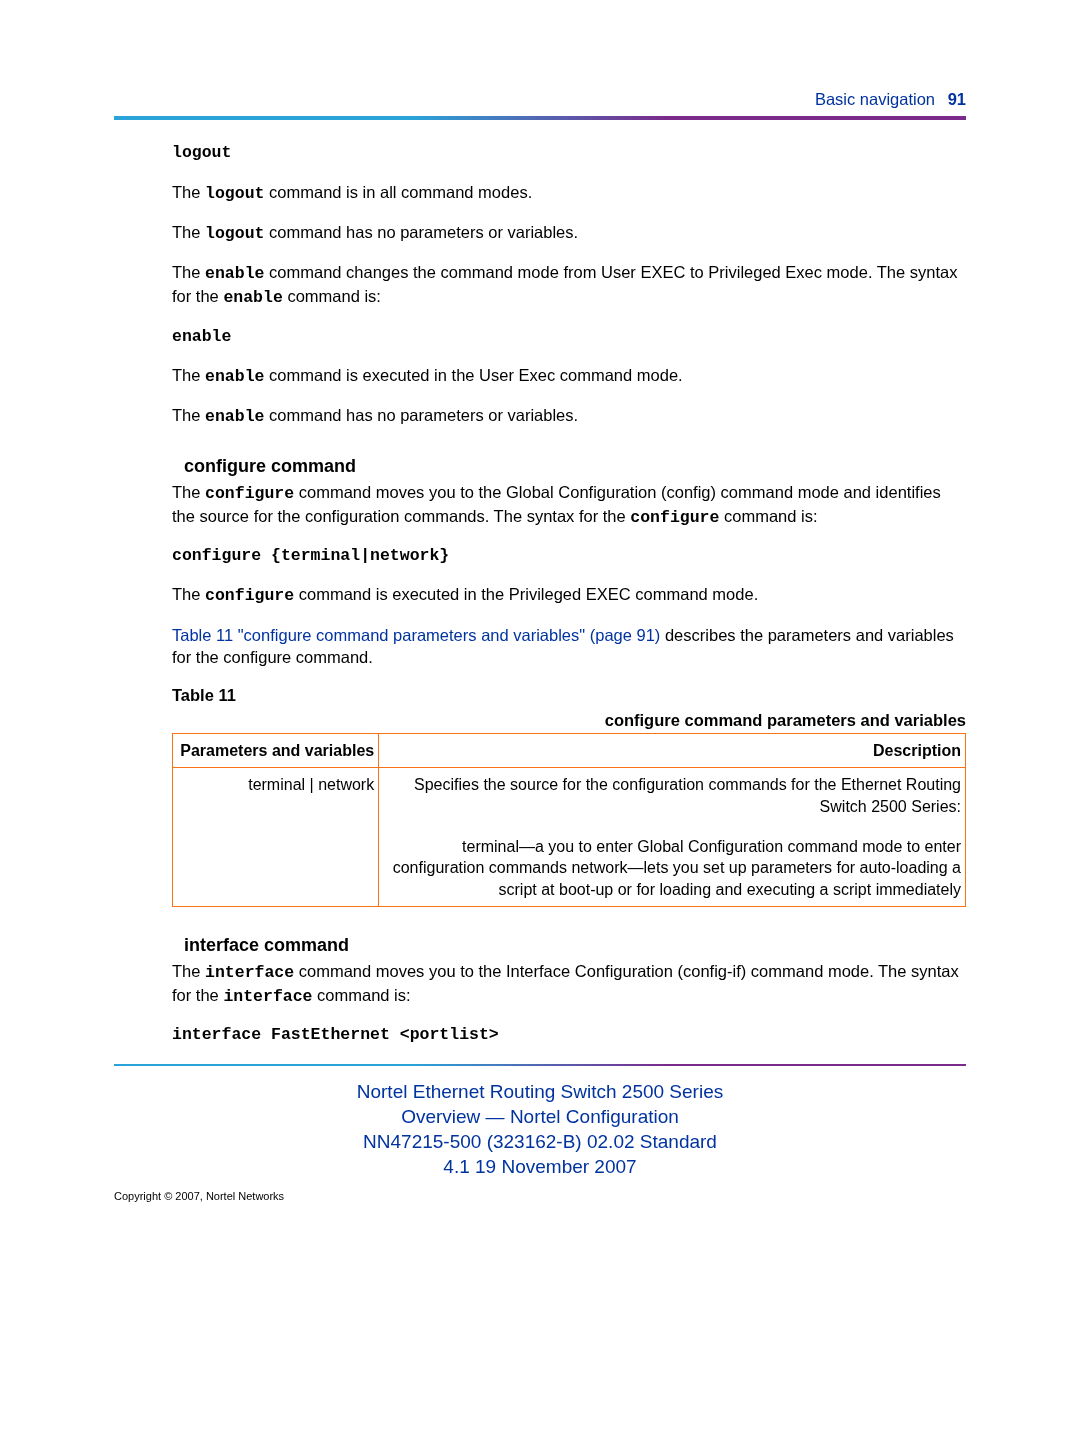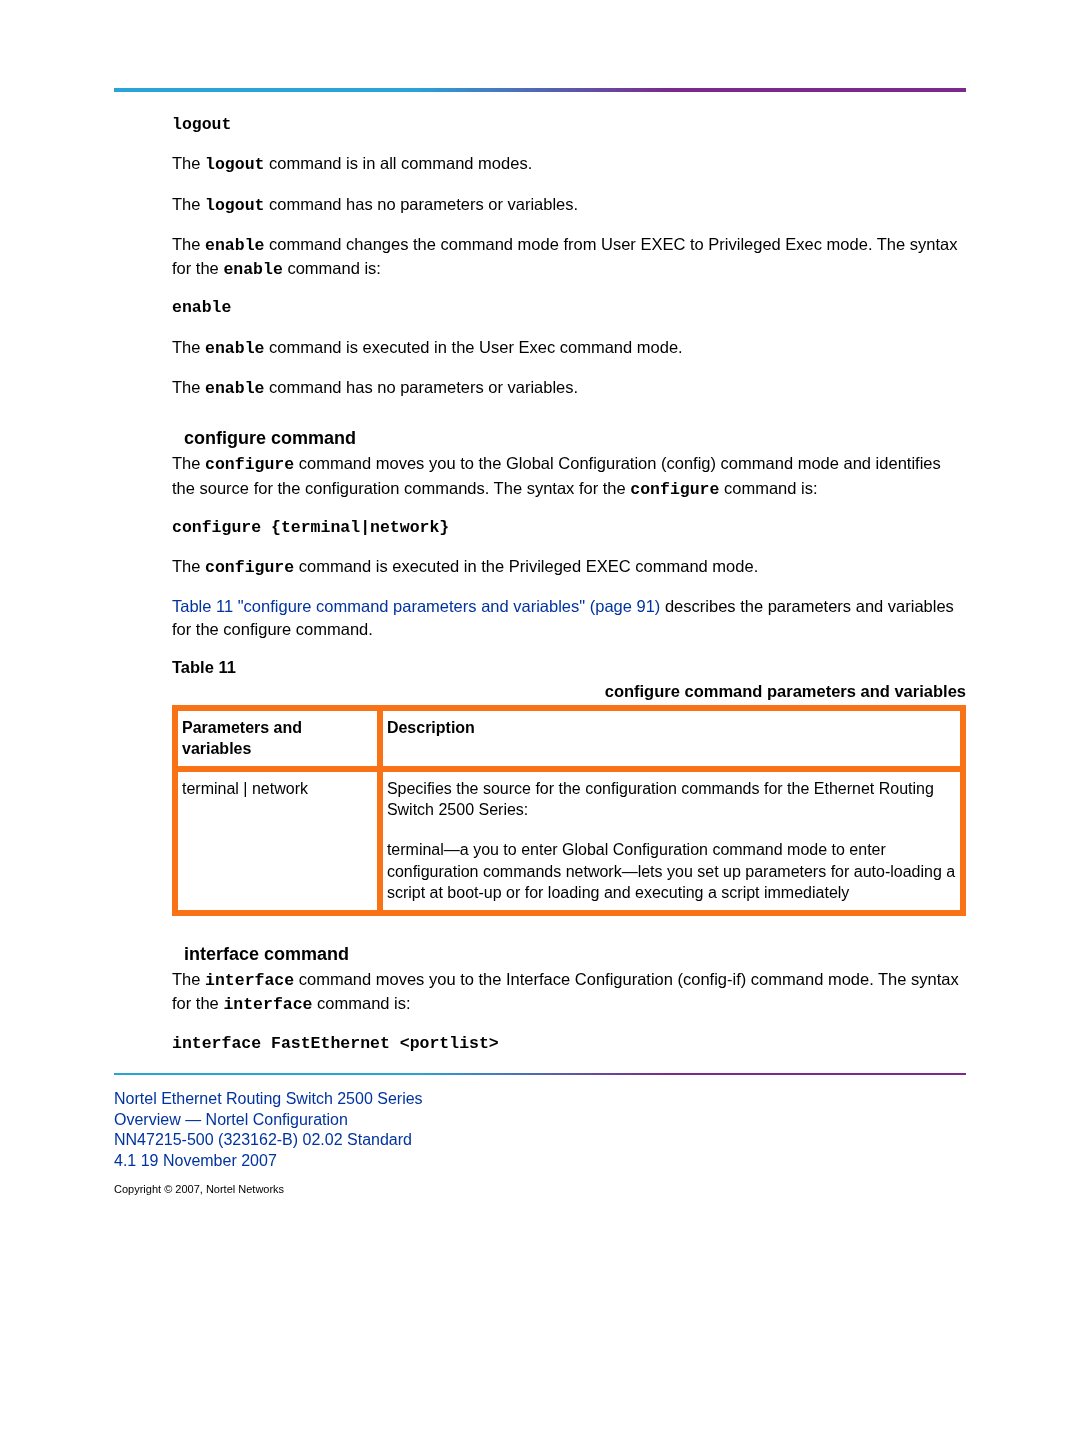--- a/index.html
+++ b/index.html
@@ -75,47 +75,52 @@
     font-weight: bold;
     margin: 0 0 2px 0;
     text-align: right;
   }
   table {
     border-collapse: collapse;
     width: 100%;
     margin-bottom: 12px;
   }
   th, td {
-    border: 6px solid #f97316;
+    border: 1px solid #f97316;
     padding: 6px 4px;
-    text-align: left;
+    text-align: right;
     vertical-align: top;
     font-size: 16px;
   }
   th {
     font-weight: bold;
   }
   .footer {
+    text-align: center;
     color: #0033a0;
-    font-size: 16px;
+    font-size: 19px;
     line-height: 1.3;
   }
   .copyright {
     font-size: 11px;
     color: #000;
     text-align: left;
     margin-top: 10px;
   }
   .cell-gap { height: 18px; }
 </style>
 </head>
 <body>
 
 <div class="page">
 
+  <div class="header-line">
+    <span class="header-section">Basic navigation</span>
+    <span class="header-page">91</span>
+  </div>
   <div class="rule"></div>
 
   <div class="body-indent">
     <p class="mono-block">logout</p>
     <p class="para">
       <span>The </span><span class="mono">logout</span><span> command is in all command modes.</span>
     </p>
     <p class="para">
       <span>The </span><span class="mono">logout</span><span> command has no parameters or variables.</span>
     </p>

